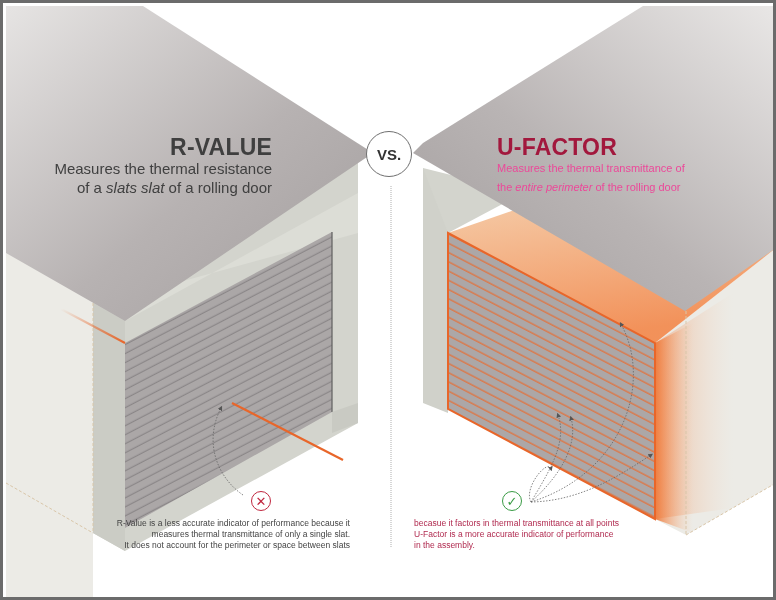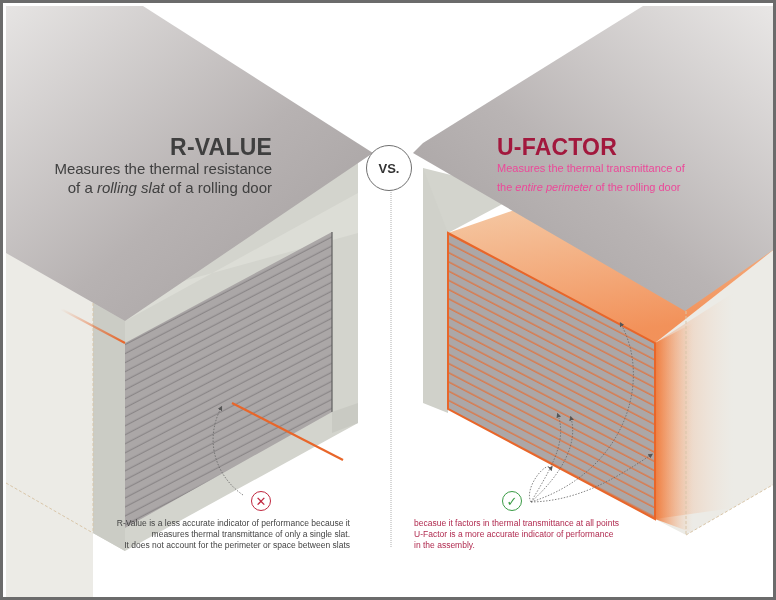--- a/index.html
+++ b/index.html
@@ -4,21 +4,21 @@
 <style>
   html, body { margin: 0; padding: 0; background: #ffffff; }
   body { width: 776px; height: 600px; overflow: hidden; position: relative; font-family: "Liberation Sans", sans-serif; }
   .frame { position: absolute; left: 0; top: 0; width: 776px; height: 600px; box-sizing: border-box; border: 3px solid #6b6b6b; border-top-width: 3px; background: #fff; overflow: hidden; }
   svg.art { position: absolute; left: 0; top: 0; }
   .txt { position: absolute; margin: 0; white-space: nowrap; }
   .r-title { right: 501px; top: 131px; font-weight: bold; font-size: 23px; color: #3f3f3f; text-align: right; letter-spacing: 0.2px; }
   .r-sub { right: 501px; top: 156px; font-size: 15px; line-height: 19px; color: #404040; text-align: right; }
   .u-title { left: 494px; top: 131px; font-weight: bold; font-size: 23px; color: #a2183d; letter-spacing: 0.2px; }
   .u-sub { left: 494px; top: 156px; font-size: 11px; line-height: 19px; color: #ec4899; }
-  .vs { position: absolute; left: 363px; top: 142px; width: 46px; height: 46px; border: 1px solid #6f6f6f; border-radius: 50%; background: #fff; display: flex; align-items: center; justify-content: center; font-size: 13px; font-weight: bold; color: #333; box-sizing: border-box; }
+  .vs { position: absolute; left: 363px; top: 128px; width: 46px; height: 46px; border: 1px solid #6f6f6f; border-radius: 50%; background: #fff; display: flex; align-items: center; justify-content: center; font-size: 15px; font-weight: bold; color: #333; box-sizing: border-box; }
   .r-note { right: 423px; top: 515px; font-size: 8.5px; line-height: 11px; color: #444; text-align: right; }
   .u-note { left: 411px; top: 515px; font-size: 8.5px; line-height: 11px; color: #b02a4f; }
   .badge { position: absolute; width: 20px; height: 20px; border-radius: 50%; box-sizing: border-box; display: flex; align-items: center; justify-content: center; font-size: 13px; line-height: 1; }
   .badge.x { left: 248px; top: 488px; border: 1.5px solid #c0273f; color: #c0273f; }
   .badge.ok { left: 499px; top: 488px; border: 1.5px solid #3a9b45; color: #3a9b45; }
   em { font-style: italic; }
 </style>
 </head>
 <body>
 
@@ -108,21 +108,21 @@
       <path d="M528,499 C545,470 565,440 555,412" marker-end="url(#arrow)"></path>
       <path d="M528,499 C560,470 575,440 568,415" marker-end="url(#arrow)"></path>
       <path d="M528,499 C620,470 650,380 618,321" marker-end="url(#arrow)"></path>
       <path d="M528,499 C580,498 620,470 648,452" marker-end="url(#arrow)"></path>
     </g>
   </svg>
 
   <div class="txt r-title">R-VALUE</div>
   <div class="txt r-sub">
     <div>Measures the thermal resistance</div>
-    <div><span>of a </span><em>rolling slat</em><span> of a rolling door</span></div>
+    <div><span>of a </span><em>slats slat</em><span> of a rolling door</span></div>
   </div>
 
   <div class="vs">VS.</div>
 
   <div class="txt u-title">U-FACTOR</div>
   <div class="txt u-sub">
     <div>Measures the thermal transmittance of</div>
     <div><span>the </span><em>entire perimeter</em><span> of the rolling door</span></div>
   </div>
 

